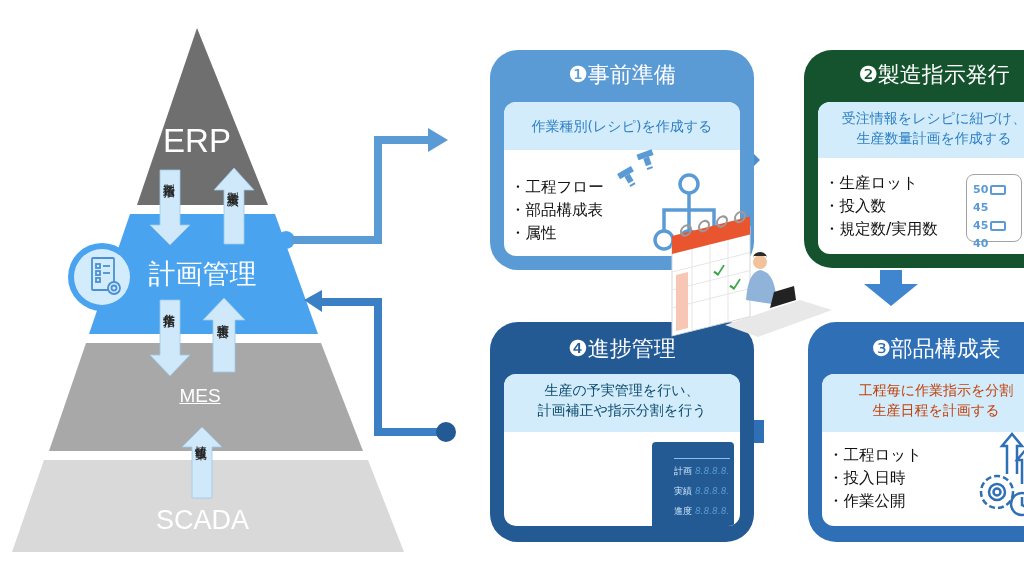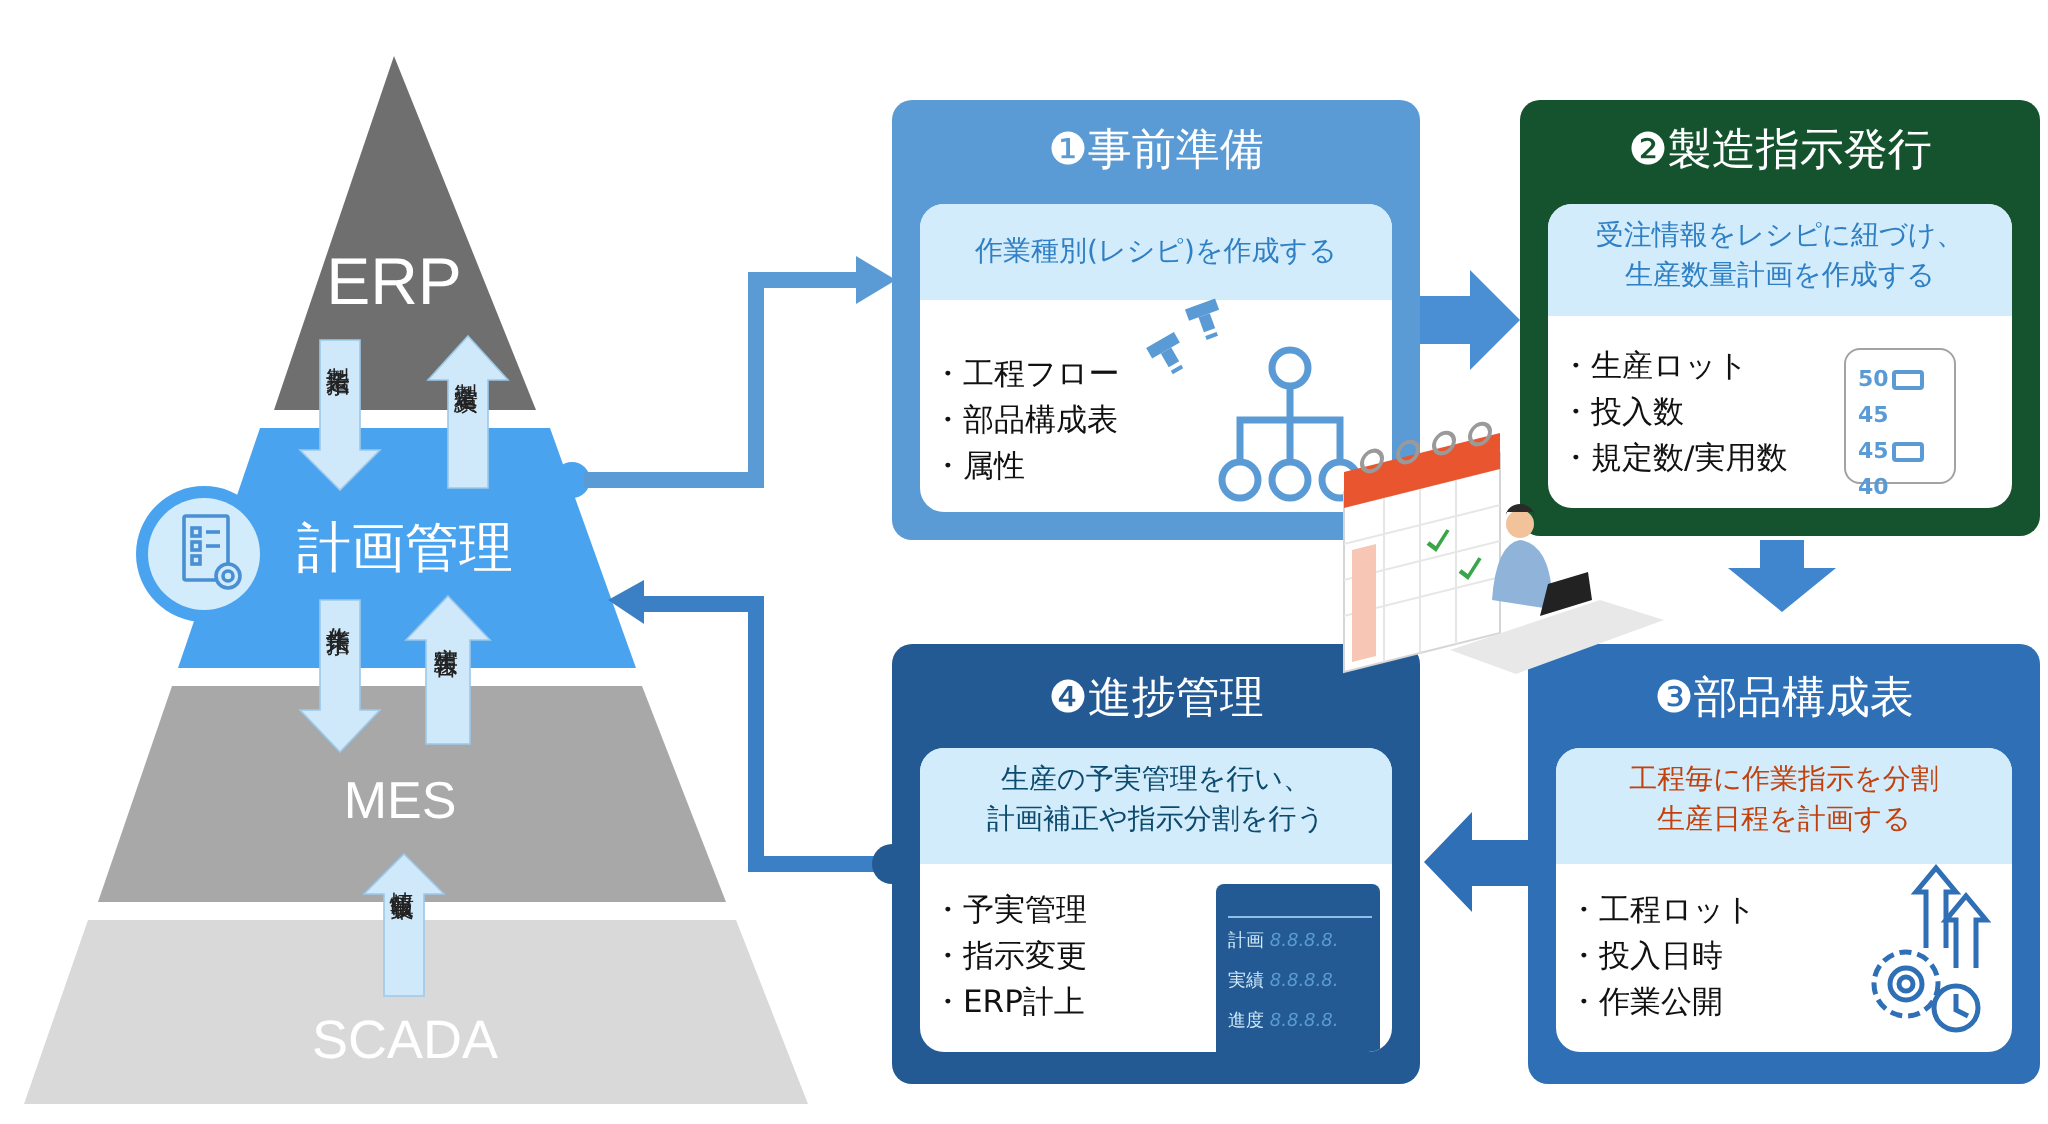--- a/index.html
+++ b/index.html
@@ -2,21 +2,21 @@
 <html><head>
 <meta charset="utf-8">
 <style>
   html, body { margin:0; padding:0; background:#ffffff; }
   body { width:1024px; height:562px; position:relative; overflow:hidden;
          font-family:"DejaVu Sans", "Liberation Sans", sans-serif; }
   .abs { position:absolute; }
   svg.layer { position:absolute; left:0; top:0; }
   .pyr-label { position:absolute; color:#ffffff; text-align:center; font-family:"Liberation Sans", sans-serif; }
   .vtext { position:absolute; writing-mode:vertical-rl; font-size:12px; color:#222; letter-spacing:1px; font-family:"DejaVu Sans", sans-serif; line-height:1; }
-  .box { position:absolute; border-radius:10px; }
+  .box { position:absolute; border-radius:28px;margin-left:44px; }
   .box-title { position:absolute; left:0; right:0; text-align:center; color:#fff; font-size:22px; font-weight:normal; }
   .box-inner { position:absolute; left:14px; right:14px; border-radius:12px; background:#fff; overflow:hidden; }
   .box-desc { background:#d2ecfb; text-align:center; font-size:14px; line-height:20px; }
   .box-list { position:absolute; left:10px; font-size:15.5px; line-height:23px; color:#111; }
   .box-list div::before { content:"・"; margin-left:-4px; }
 </style>
 </head>
 <body>
 
 <svg class="layer" width="1024" height="562">
@@ -61,21 +61,21 @@
   <polygon points="322,290 304,300 322,312" fill="#3b7fc4"></polygon>
   <circle cx="446" cy="432" r="10" fill="#235a94"></circle>
 
   <polygon points="708,148 735,148 735,135 760,160 735,185 735,172 708,172" fill="#4a8fd3"></polygon>
   <polygon points="880,270 902,270 902,284 918,284 891,306 864,284 880,284" fill="#3f86cf"></polygon>
   <polygon points="764,420 736,420 736,406 712,431 736,456 736,443 764,443" fill="#2e6fb5"></polygon>
 </svg>
 
 <div class="pyr-label" style="left:157px; top:122px; width:80px; font-size:33px;">ERP</div>
 <div class="pyr-label" style="left:140px; top:256px; width:125px; font-size:27px;">計画管理</div>
-<div class="pyr-label" style="left:150px; top:385px; width:100px; font-size:26px;">MES</div>
+<div class="pyr-label" style="left:150px; top:385px; width:100px; font-size:19px;text-decoration:underline;">MES</div>
 <div class="pyr-label" style="left:130px; top:505px; width:145px; font-size:27px;">SCADA</div>
 
 <div class="vtext" style="left:163px; top:174px;">製造指示</div>
 <div class="vtext" style="left:227px; top:182px;">製造実績</div>
 <div class="vtext" style="left:163px; top:304px;">作業指示</div>
 <div class="vtext" style="left:217px; top:314px;">実績報告</div>
 <div class="vtext" style="left:195px; top:436px;">情報収集</div>
 
 <div class="box" style="left:446px; top:50px; width:264px; height:220px; background:#5b9bd5;">
   <div class="box-title" style="top:10px;">
@@ -140,26 +140,21 @@
 
 <div class="box" style="left:446px; top:322px; width:264px; height:220px; background:#235a94;">
   <div class="box-title" style="top:12px;">
     <span>❹</span><span>進捗管理</span>
   </div>
   <div class="box-inner" style="top:52px; height:152px;">
     <div class="box-desc" style="height:58px; padding-top:6px; box-sizing:border-box; color:#0c4a6e;">
       <div>生産の予実管理を行い、</div>
       <div>計画補正や指示分割を行う</div>
     </div>
-    <div class="box-list" style="top:70px;">
-      <div>予実管理</div>
-      <div>指示変更</div>
-      <div>ERP計上</div>
-    </div>
-    <div class="abs" style="left:148px; top:68px; width:82px; height:96px; background:#235a94; border-radius:4px; padding:16px 4px 0 6px; box-sizing:border-box; color:#5b9bd5; font-size:9px; line-height:20px;">
+    <div class="abs" style="left:148px; top:68px; width:82px; height:96px; background:#235a94; border-radius:4px; padding:16px 4px 0 22px; box-sizing:border-box; color:#5b9bd5; font-size:9px; line-height:20px;">
       <div style="border-top:1px solid #8cc0ea; margin-bottom:2px;"></div>
       <div><span style="color:#cfe9fa;">計画</span> <i>8.8.8.8.</i></div>
       <div><span style="color:#cfe9fa;">実績</span> <i>8.8.8.8.</i></div>
       <div><span style="color:#cfe9fa;">進度</span> <i>8.8.8.8.</i></div>
     </div>
   </div>
 </div>
 
 <div class="box" style="left:764px; top:322px; width:256px; height:220px; background:#2e6fb5;">
   <div class="box-title" style="top:12px;">

